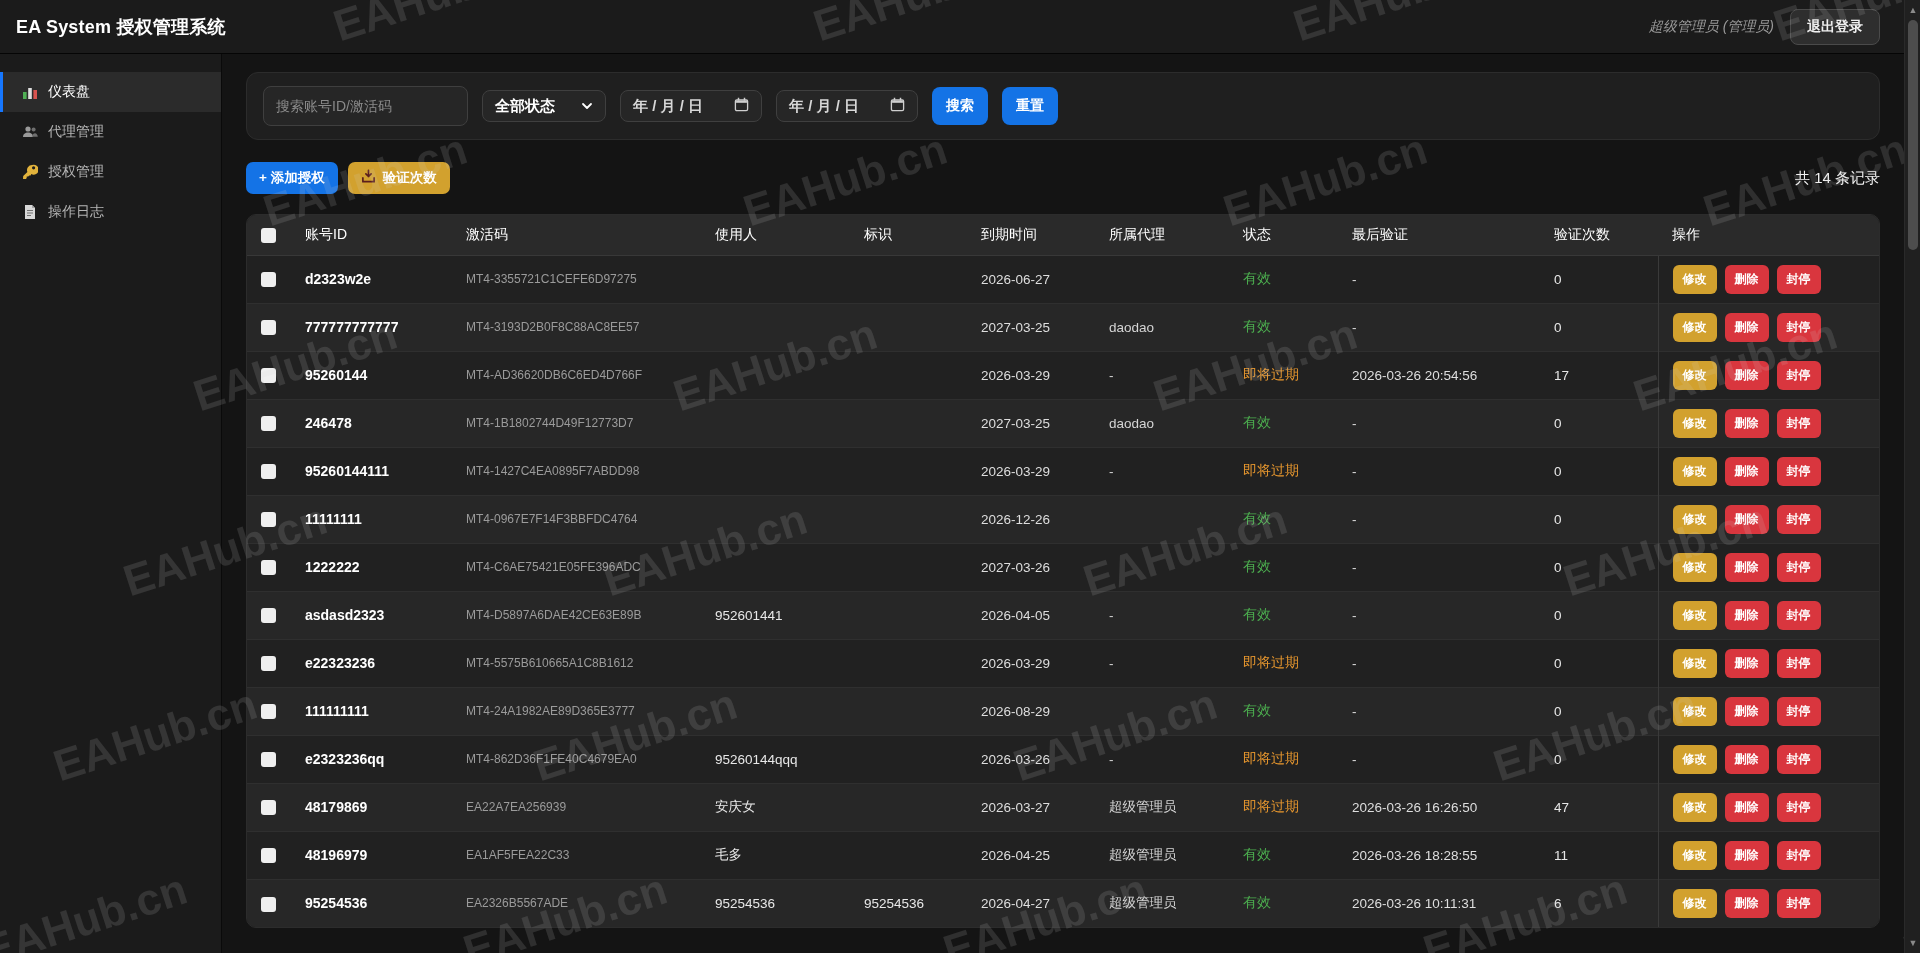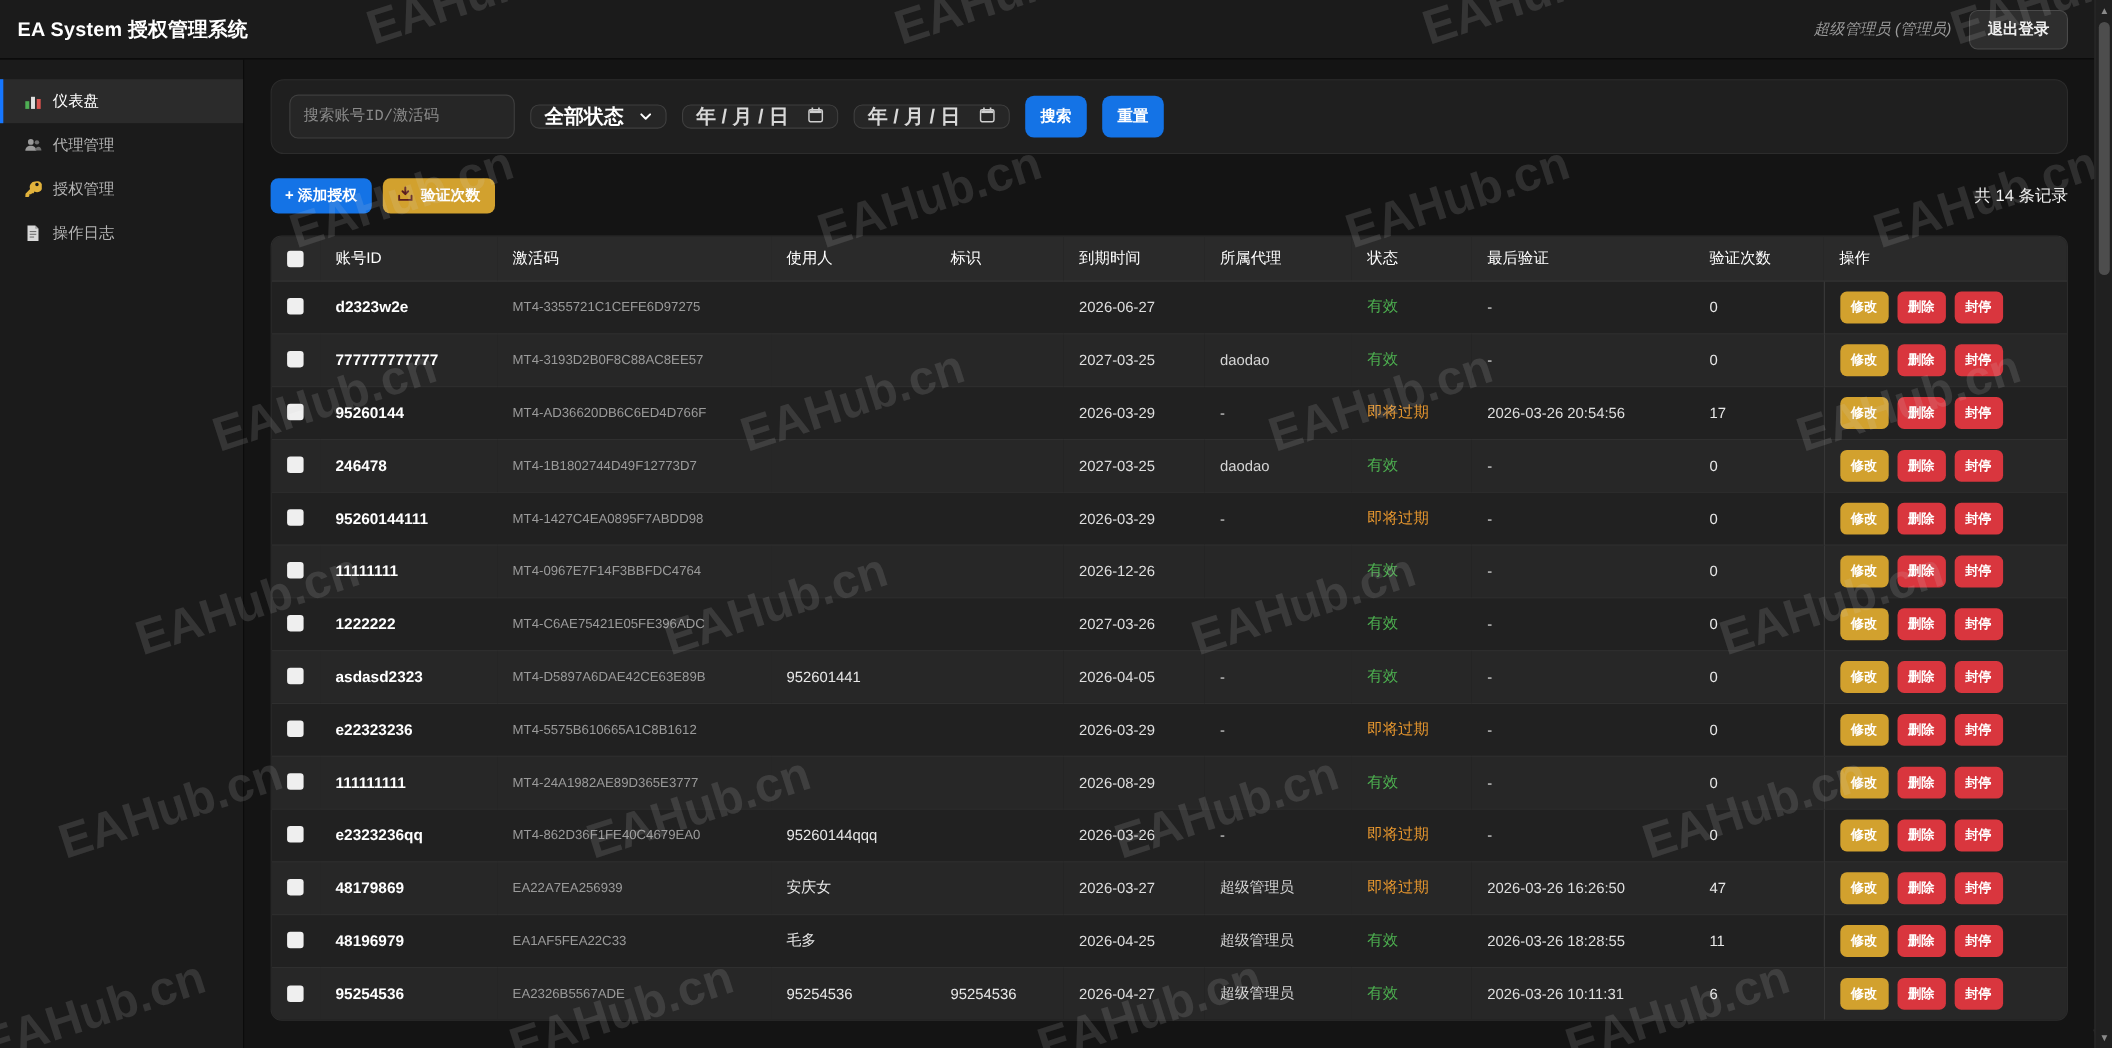--- a/index.html
+++ b/index.html
@@ -45,27 +45,27 @@
     padding:18px 24px; overflow:hidden; z-index:3;
   }
 
   
   .filter-card {
     background:#1f1f1f; border:1px solid #2c2c2c; border-radius:12px;
     padding:14px 16px; display:flex; align-items:center; gap:14px; height:68px;
   }
   .search-input {
     width:205px; height:40px; background:#262626; border:1px solid #3f3f3f; border-radius:8px;
-    color:#f0f0f0; font-size:14px; padding:0 12px; outline:none; font-family:Liberation Mono, monospace;
+    color:#f0f0f0; font-size:14px; padding:0 12px; outline:none; font-family:Liberation Sans, sans-serif;
   }
   .search-input::placeholder { color:#8a8a8a; }
   .select-box, .date-box {
-    height:22px; background:#262626; border:1px solid #3f3f3f; border-radius:8px;
+    height:32px; background:#262626; border:1px solid #3f3f3f; border-radius:8px;
     display:flex; align-items:center; justify-content:space-between; cursor:pointer;
-    padding:0 12px; font-size:18px;
+    padding:0 12px; font-size:15px;
   }
   .select-box { width:124px; color:#ffffff; font-weight:bold; }
   .date-box { width:142px; color:#d8d8d8; gap:6px;font-weight:bold; }
   .btn-blue {
     height:38px; min-width:56px; padding:0 13px; background:#1473e6; border:none; border-radius:8px;
     color:#ffffff; font-size:14px; font-weight:bold; cursor:pointer; font-family:inherit;
   }
 
   
   .toolbar { margin-top:22px; display:flex; align-items:center; justify-content:space-between; }

